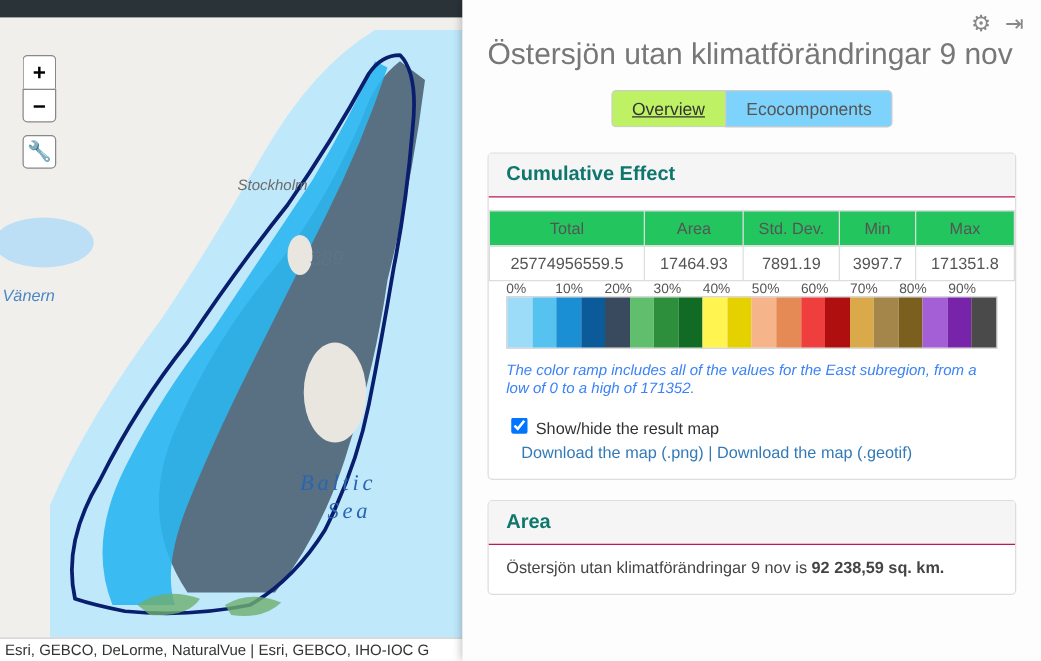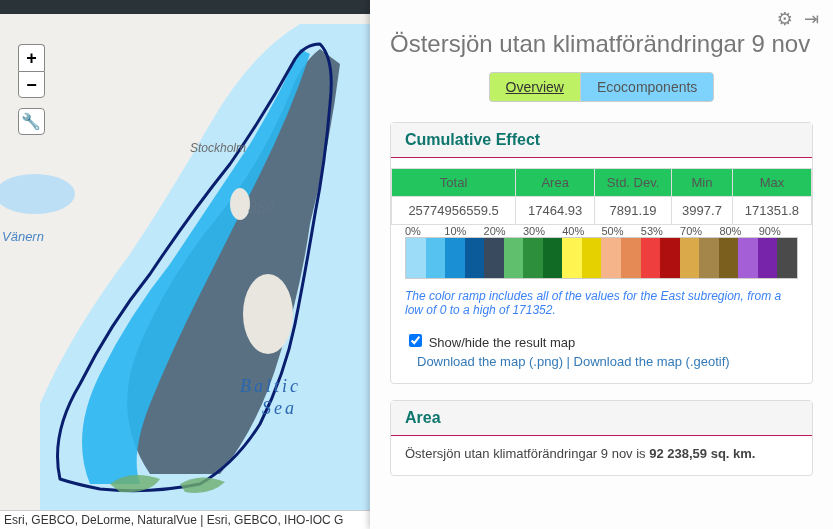--- a/index.html
+++ b/index.html
@@ -197,21 +197,21 @@
       </table>
 
       <div class="legend">
         <div class="legend-ticks" id="ticks">
             <span>0%</span>
             <span>10%</span>
             <span>20%</span>
             <span>30%</span>
             <span>40%</span>
             <span>50%</span>
-            <span>53%</span>
+            <span>60%</span>
             <span>70%</span>
             <span>80%</span>
             <span>90%</span>
           </div>
         <div class="legend-ramp" id="ramp">
             <div class="cell" style="background: rgb(157, 220, 249);"></div>
             <div class="cell" style="background: rgb(85, 194, 239);"></div>
             <div class="cell" style="background: rgb(26, 143, 212);"></div>
             <div class="cell" style="background: rgb(11, 90, 153);"></div>
             <div class="cell" style="background: rgb(58, 74, 94);"></div>

